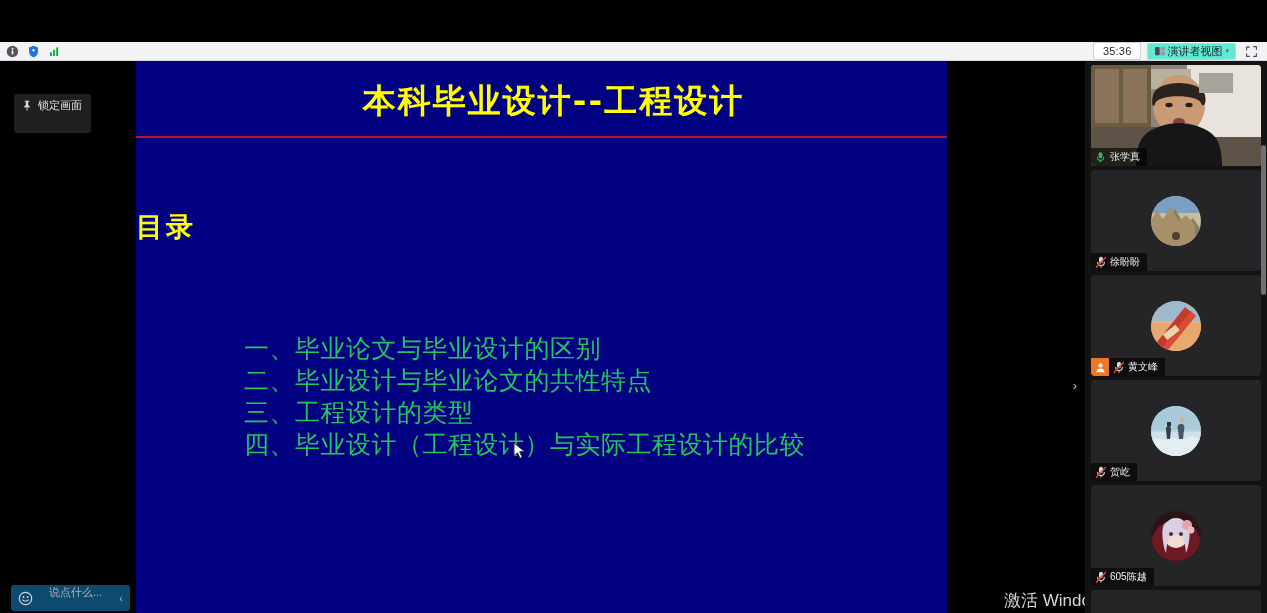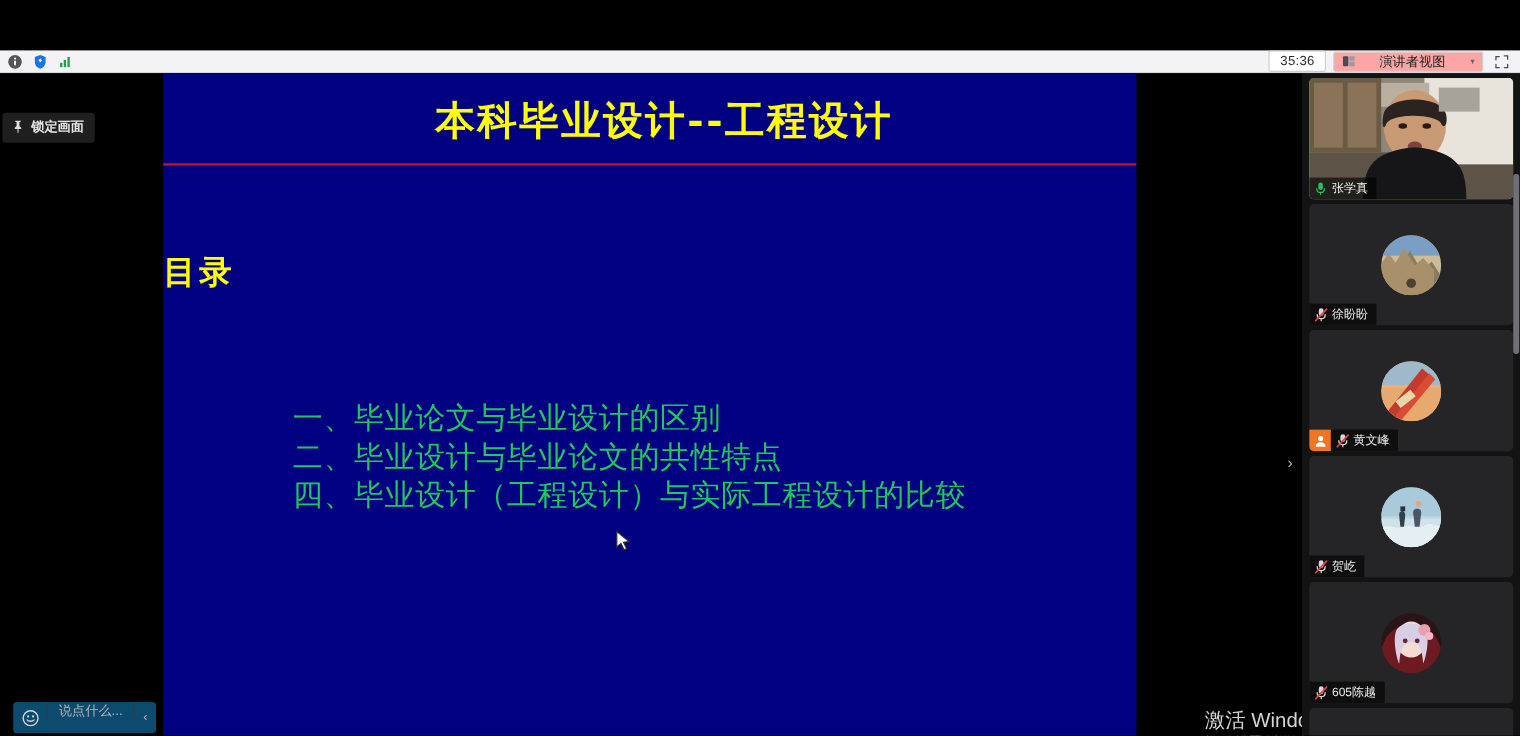--- a/index.html
+++ b/index.html
@@ -23,22 +23,22 @@
     display: flex; align-items: center; justify-content: center;
   }
   .tb-spacer { flex: 1; }
   .tb-right { display: flex; align-items: center; gap: 6px; padding-right: 7px; }
   .timer {
     font-size: 11px; color: #2a2a2a; background: #fff;
     border: 1px solid #cfcfd4; border-radius: 2px;
     padding: 1px 9px; line-height: 14px; letter-spacing: .2px;
   }
   .pv-btn {
-    display: flex; align-items: center; gap: 19px;
-    background: #fca5a5; border: 1px solid #cfcfd4; border-radius: 2px;
+    display: flex; align-items: center; gap: 1px;
+    background: #5eead4; border: 1px solid #cfcfd4; border-radius: 2px;
     padding: 1px 6px; height: 17px; cursor: pointer;
   }
   .pv-label { font-size: 11px; color: #222; }
   .caret { font-size: 7px; color: #666; margin-left: 2px; }
   .fs-btn { width: 18px; height: 16px; display:flex; align-items:center; justify-content:center; cursor: pointer; }
 
   
   .stage { position: absolute; top: 19px; left: 0; width: 1085px; height: 594px; background: #000; }
   .slide {
     position: absolute; left: 136px; top: 0; width: 811px; height: 575px;
@@ -71,24 +71,24 @@
   
   .cursor { position: absolute; left: 377px; top: 381px; width: 13px; height: 19px; pointer-events: none; }
 
   
   .watermark { position: absolute; left: 868px; top: 529px; width: 260px; color: #c8c8cc; }
   .wm1 { font-size: 17px; line-height: 21px; color: #d4d4d8; }
   .wm2 { font-size: 11px; line-height: 17px; color: #b9b9bf; }
 
   
   .lock-pill {
-    position: absolute; left: 2px; top: 33px;
+    position: absolute; left: 14px; top: 33px;
     background: #1f1f20; border-radius: 3px;
     display: flex; align-items: center; gap: 5px;
-    padding: 4px 9px 6px 7px; cursor: pointer; font-weight: bold;
+    padding: 4px 9px 20px 7px; cursor: pointer;
   }
   .lock-label { font-size: 11px; color: #e7e7ea; }
 
   
   .chat-pill {
     position: absolute; left: 11px; top: 524px; height: 26px;
     background: #0c4a6e; border-radius: 3px;
     display: flex; align-items: flex-start; cursor: text;
   }
   .chat-emoji { width: 28px; height: 26px; display:flex; align-items:center; justify-content:center; cursor: pointer; }
@@ -197,20 +197,21 @@
 
   <div class="stage">
 
     <div class="slide">
       <div class="slide-title">本科毕业设计--工程设计</div>
       <div class="title-rule"></div>
       <div class="slide-subtitle">目录</div>
       <div class="toc">
         <div class="toc-item">一、毕业论文与毕业设计的区别</div>
         <div class="toc-item">二、毕业设计与毕业论文的共性特点</div>
+        <div class="toc-item">三、工程设计的类型</div>
         <div class="toc-item">四、毕业设计（工程设计）与实际工程设计的比较</div>
       </div>
 
       <svg class="cursor" viewBox="0 0 13 19">
         <path d="M1 1l10.2 8.3-4.6.5 2.6 5.4-2.1 1-2.6-5.4-3.5 3z" fill="#fff" stroke="#333" stroke-width="1"></path>
       </svg>
 
       <div class="watermark">
         <div class="wm1">激活 Windows</div>
         <div class="wm2">转到“设置”以激活 Windows。</div>

